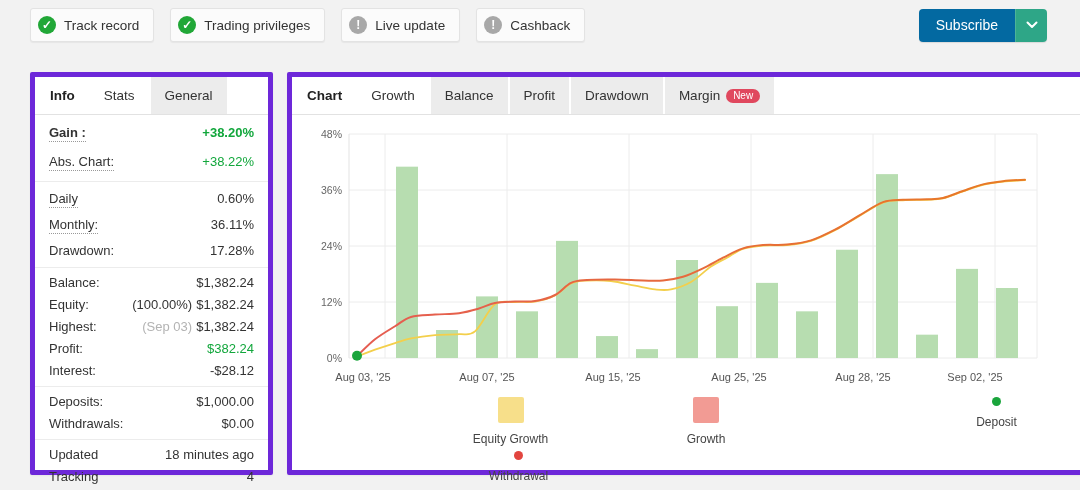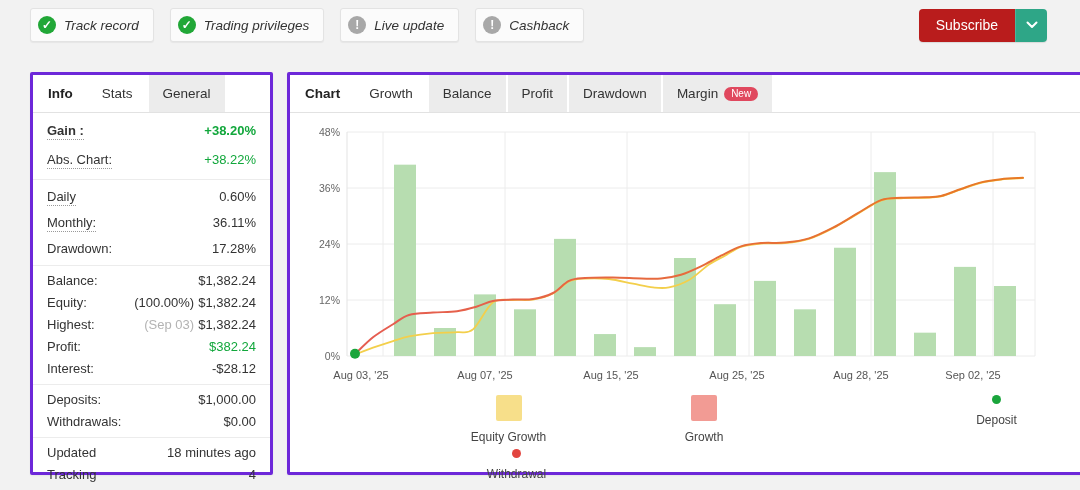--- a/index.html
+++ b/index.html
@@ -9,26 +9,26 @@
     font-family:"Liberation Sans",sans-serif;font-size:13px;
   }
   
   .topbar{position:absolute;left:30px;top:8px;width:1017px;height:34px;display:flex;align-items:center;gap:16px;}
   .chip{display:inline-flex;align-items:center;gap:8px;background:#fbfbfb;border:1px solid #e3e3e3;
         border-radius:3px;height:32px;padding:0 14px 0 7px;box-shadow:0 1px 1px rgba(0,0,0,.05);cursor:pointer;}
   .chip-ico{width:18px;height:18px;border-radius:50%;color:#fff;font-size:12px;font-weight:bold;
         display:flex;align-items:center;justify-content:center;flex:0 0 18px;line-height:1;}
   .chip-ico.ok{background:#21a737;}
   .chip-ico.info{background:#a8a8a8;}
-  .chip-label{color:#333;font-size:13.5px;font-style:italic;}
+  .chip-label{color:#333;font-size:13.5px;}
   .subscribe{margin-left:auto;display:flex;height:33px;border-radius:4px;overflow:hidden;cursor:pointer;box-shadow:0 1px 1px rgba(0,0,0,.1);}
-  .sub-main{background:#b91c1c;color:#fff;display:flex;align-items:center;padding:0 17px;font-size:14px;}
+  .sub-main{background:#0369a1;color:#fff;display:flex;align-items:center;padding:0 17px;font-size:14px;}
   .sub-arrow{background:#2ea687;width:31px;display:flex;align-items:center;justify-content:center;border-left:1px solid rgba(255,255,255,.15);}
   
-  .card{position:absolute;background:#fff;border:3px solid #6d28d9;border-radius:2px;box-shadow:0 1px 2px rgba(0,0,0,.05);box-sizing:border-box;}
+  .card{position:absolute;background:#fff;border:5px solid #6d28d9;border-radius:2px;box-shadow:0 1px 2px rgba(0,0,0,.05);box-sizing:border-box;}
   #stats-card{left:30px;top:72px;width:243px;height:403px;}
   #chart-card{left:287px;top:72px;width:924px;height:403px;}
   .card-head{height:37px;border-bottom:1px solid #e2e2e2;display:flex;align-items:stretch;overflow:hidden;}
   .card-title{font-weight:bold;display:flex;align-items:center;padding:0 15px;font-size:13.5px;color:#222;}
   .tab{display:flex;align-items:center;padding:0 14px;background:#ececec;cursor:pointer;font-size:13.5px;margin-right:2px;color:#333;white-space:nowrap;}
   .tab.active{background:#fff;}
   .new-badge{background:#e0485e;color:#fff;font-size:10px;font-weight:normal;border-radius:9px;padding:2px 7px;margin-left:6px;line-height:1;}
   .filter-btn{margin-left:auto;display:flex;align-items:center;padding:0 15px;cursor:pointer;}
   
   .sgroup{border-bottom:1px solid #ececec;padding:4px 0;}

